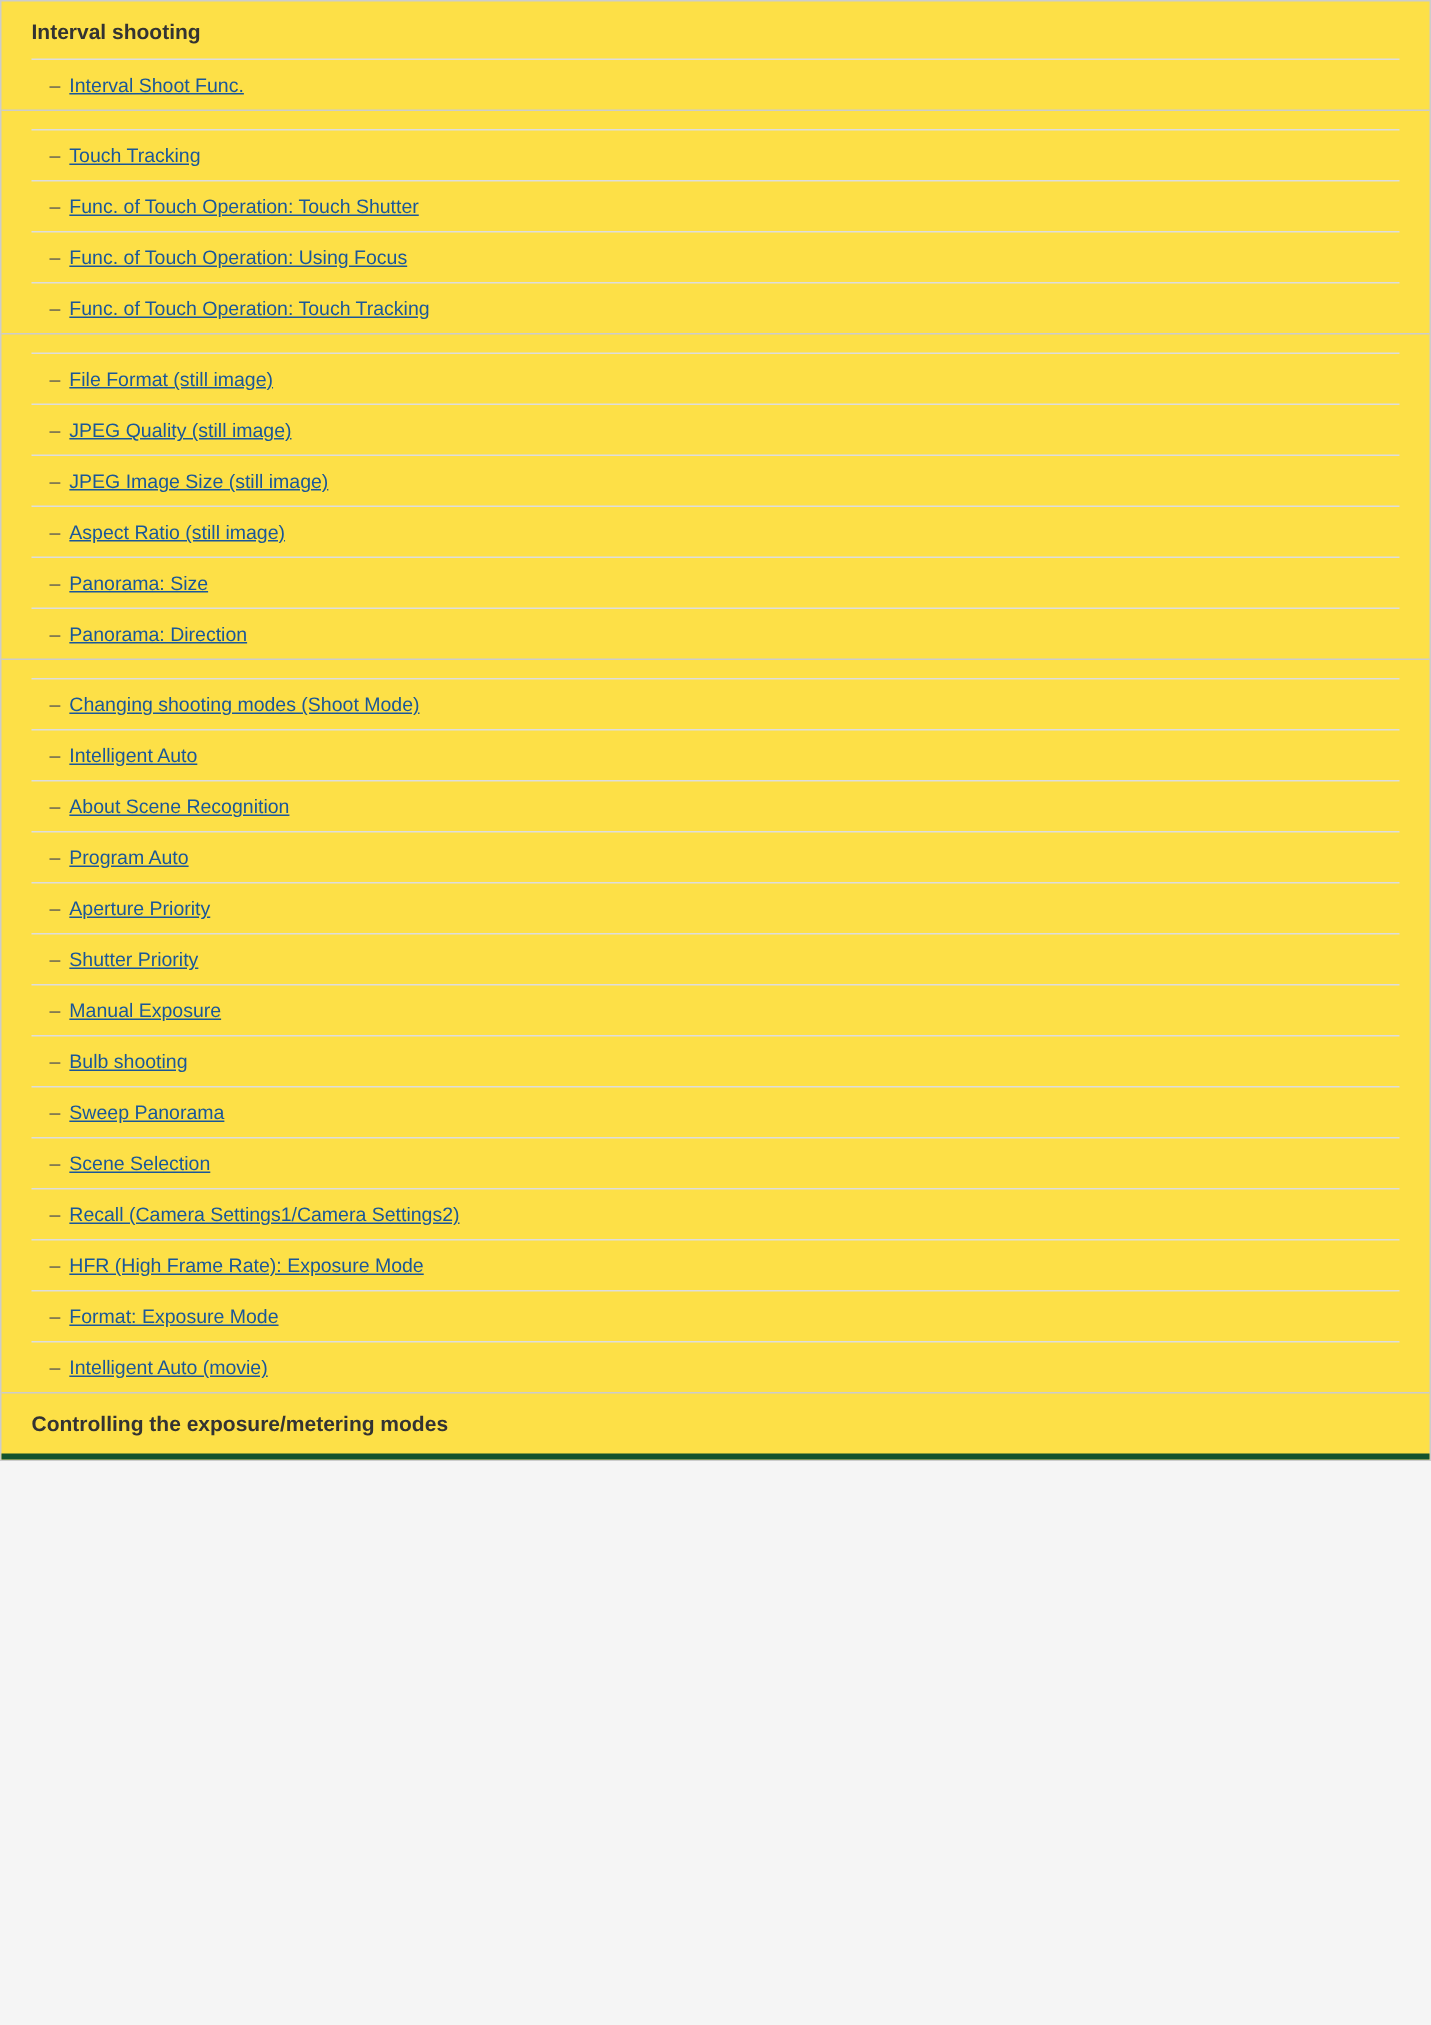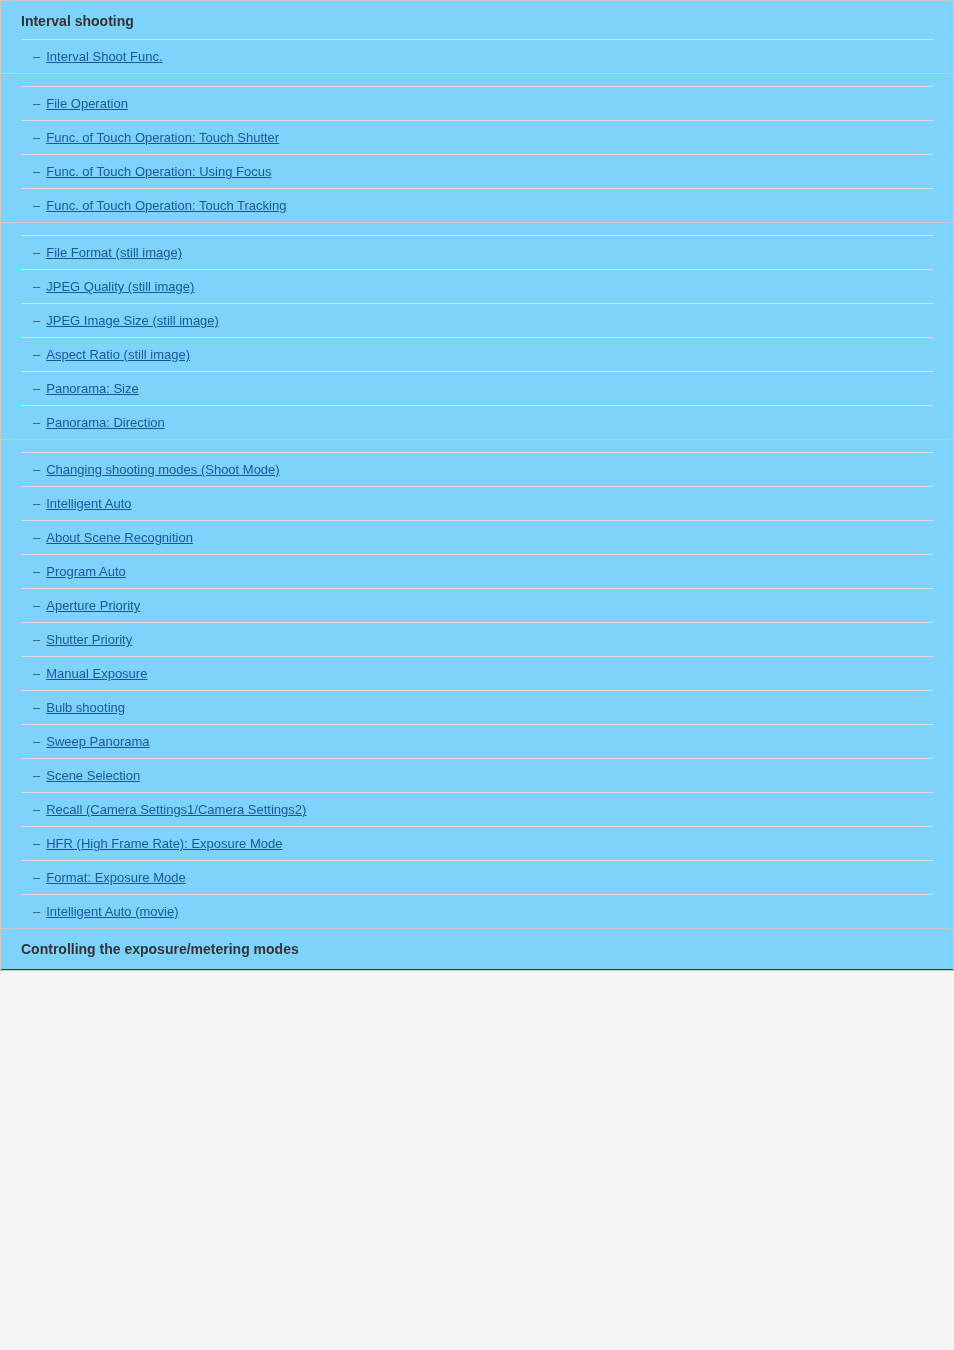--- a/index.html
+++ b/index.html
@@ -5,21 +5,21 @@
     * { box-sizing: border-box; margin: 0; padding: 0; }
     body {
       font-family: Arial, sans-serif;
       font-size: 14px;
       background: #f5f5f5;
       color: #333;
     }
     .page-container {
       max-width: 954px;
       margin: 0 auto;
-      background: #7dd3fc;
+      background: #fde047;
       border: 1px solid #ccc;
       padding: 0;
     }
     .section {
       border-bottom: 1px solid #ccc;
       padding: 12px 20px 0 20px;
     }
     .section-title {
       font-size: 14px;
       font-weight: bold;
@@ -39,21 +39,21 @@
       font-size: 13px;
     }
     .link-item a {
       color: #1a5799;
       text-decoration: underline;
       font-size: 13px;
       cursor: pointer;
       text-align: center;
     }
     .section-last {
-      border-bottom: 1px solid #14532d;
+      border-bottom: 4px solid #14532d;
       padding: 12px 20px 12px 20px;
     }
     .section-last .section-title {
       padding-bottom: 0;
     }
   </style>
 </head>
 <body>
 
 <div class="page-container">
@@ -62,21 +62,21 @@
     <div class="section-title">Interval shooting</div>
     <div class="link-item">
       <span class="dash">–</span>
       <a>Interval Shoot Func.</a>
     </div>
   </div>
 
   <div class="section">
     <div class="link-item">
       <span class="dash">–</span>
-      <a>File Operation</a>
+      <a>Touch Tracking</a>
     </div>
     <div class="link-item">
       <span class="dash">–</span>
       <a>Func. of Touch Operation: Touch Shutter</a>
     </div>
     <div class="link-item">
       <span class="dash">–</span>
       <a>Func. of Touch Operation: Using Focus</a>
     </div>
     <div class="link-item">

